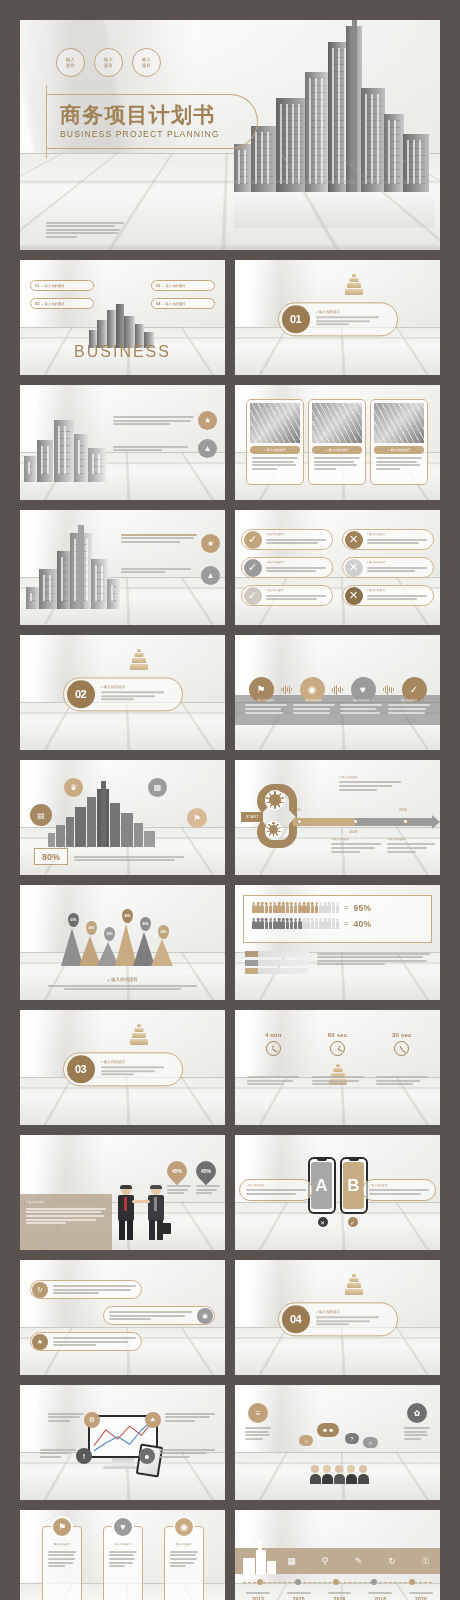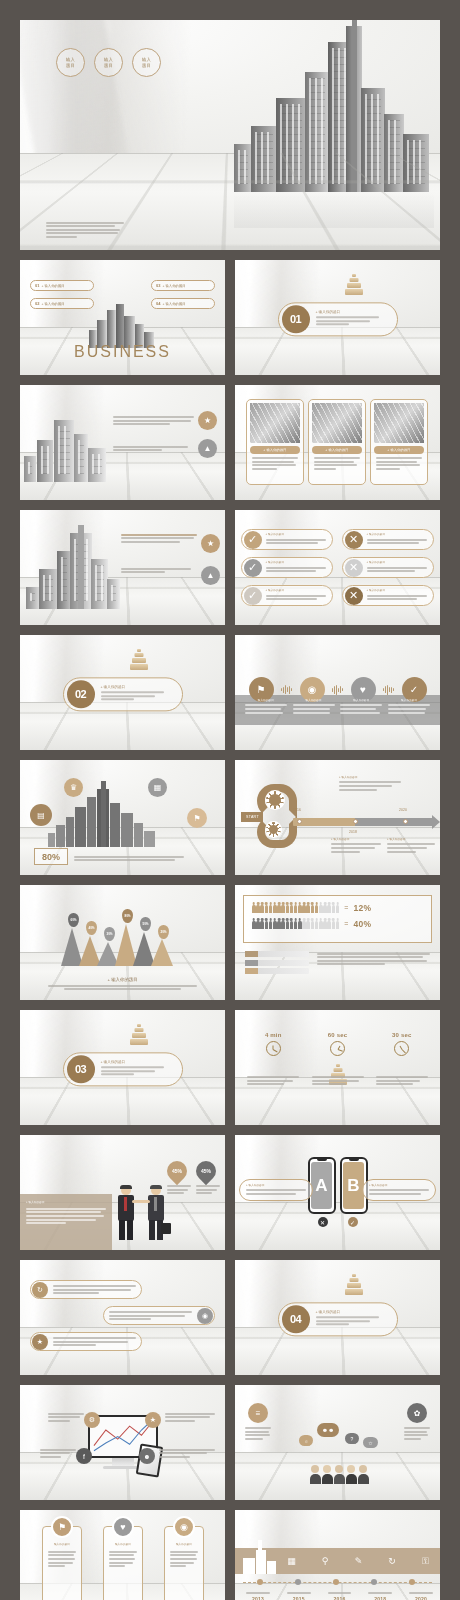--- a/index.html
+++ b/index.html
@@ -376,20 +376,24 @@
           <span><span>输入</span><br><span>题目</span></span>
         </div>
         <div class="badge">
           <span><span>输入</span><br><span>题目</span></span>
         </div>
         <div class="badge">
           <span><span>输入</span><br><span>题目</span></span>
         </div>
       </div>
 
+      <div class="cover-title-wrap">
+        <div class="cover-cn">商务项目计划书</div>
+        <div class="cover-en">BUSINESS  PROJECT  PLANNING</div>
+      </div>
 
       <div class="cover-sub">
         <span class="tl" style="width:100%"></span>
           <span class="tl" style="width:88%"></span>
         <span class="tl" style="width:95%"></span>
           <span class="tl" style="width:92%"></span>
         <span class="tl" style="width:40%"></span>
       </div>
     </div>
   </div>
@@ -946,21 +950,21 @@
             <div class="person">
                 <i style="background:#dcdcdc"></i>
                 <b style="background:#dcdcdc"></b>
               </div>
             <div class="person">
                 <i style="background:#dcdcdc"></i>
                 <b style="background:#dcdcdc"></b>
               </div>
           </div>
           <span style="font-size:7px;color:#a4865c;">=</span>
-          <span class="picto-val">12%</span>
+          <span class="picto-val">95%</span>
         </div>
         <div style="display:flex;align-items:center;gap:5px;">
           <div class="picto">
             <div class="person">
                 <i style="background:#7b7b7b"></i>
                 <b style="background:#7b7b7b"></b>
               </div>
             <div class="person">
                 <i style="background:#7b7b7b"></i>
                 <b style="background:#7b7b7b"></b>

